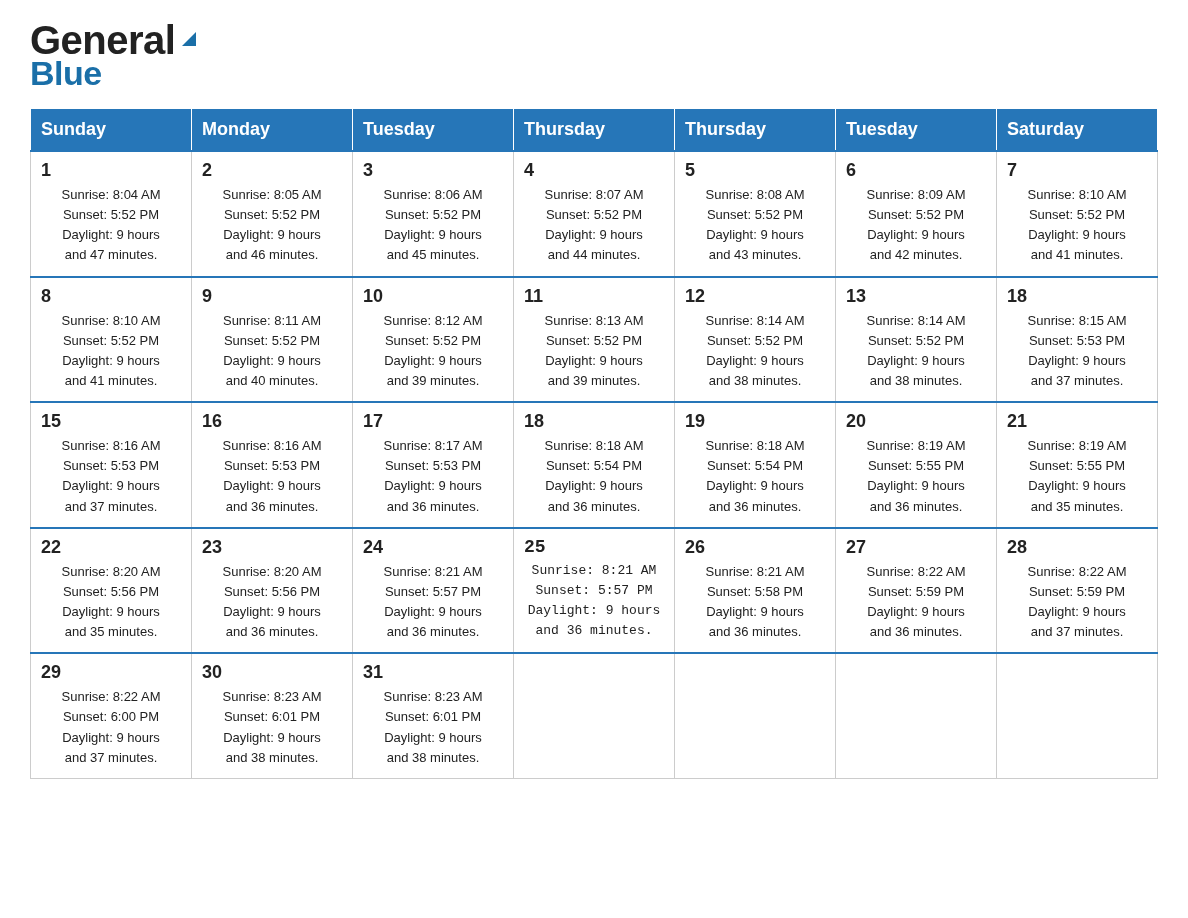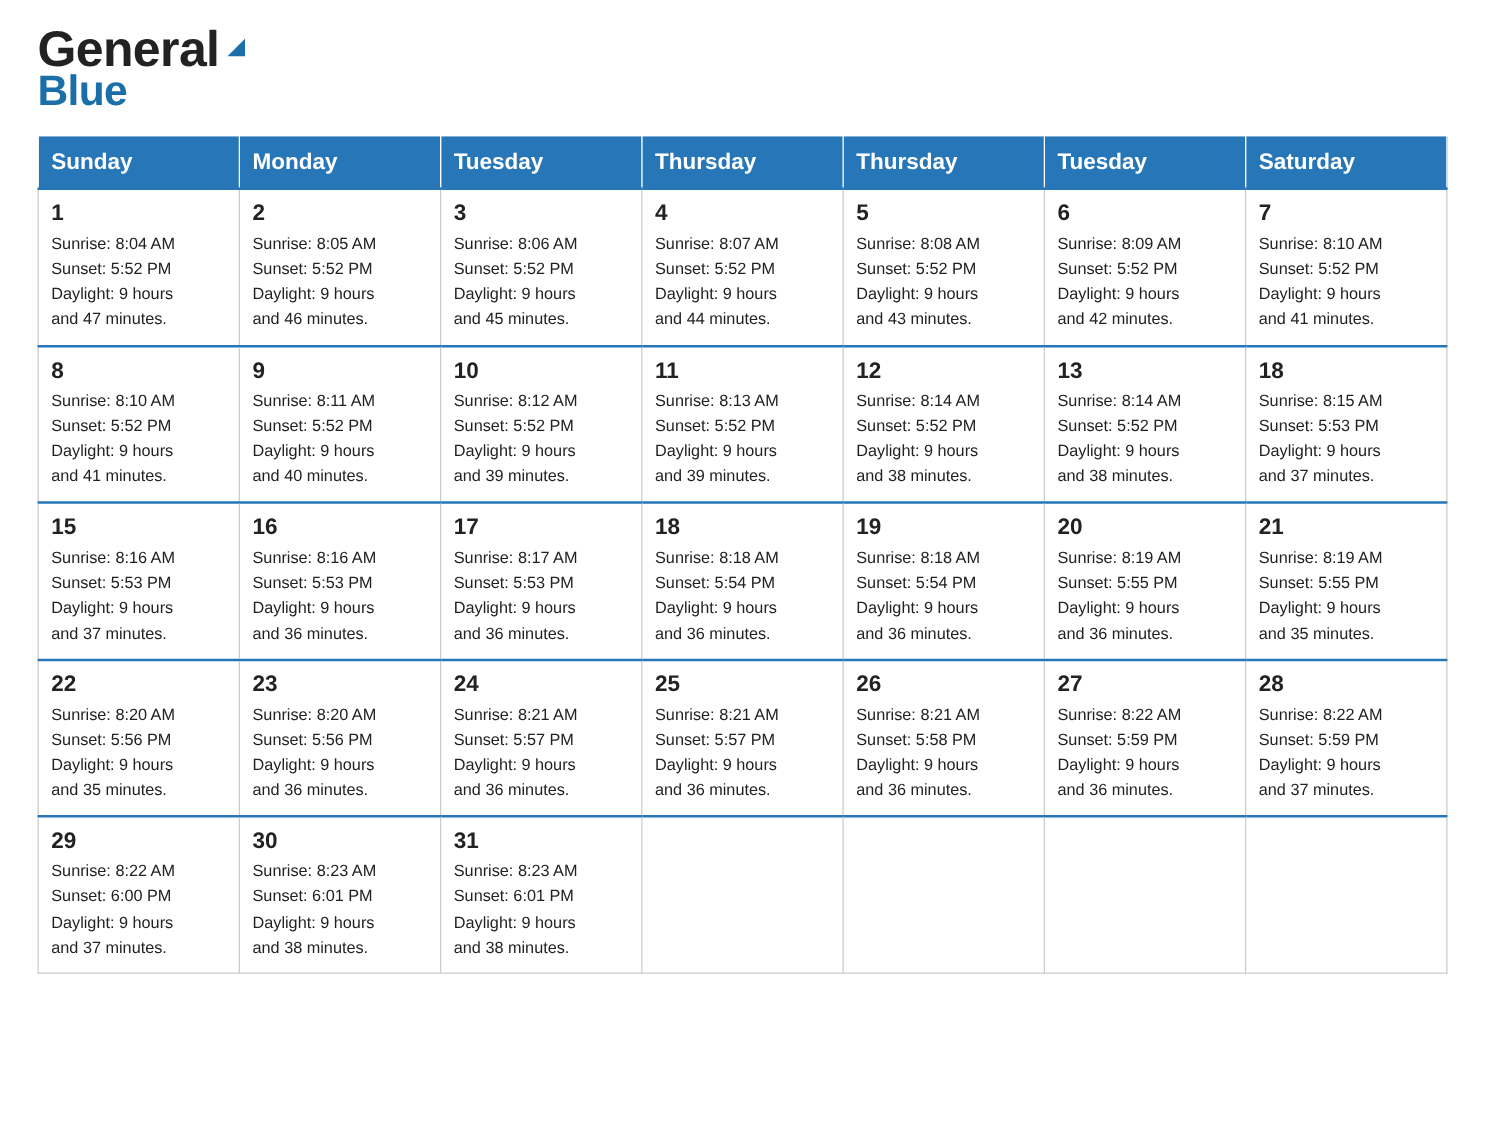--- a/index.html
+++ b/index.html
@@ -65,20 +65,21 @@
     tbody tr td .day-num {
       font-size: 18px;
       font-weight: bold;
       display: block;
       margin-bottom: 4px;
     }
     tbody tr td .day-info {
       font-size: 13px;
       color: #222;
       line-height: 1.55;
+      text-align: center;
     }
     tbody tr:nth-child(odd) td {
       background: #fff;
     }
     tbody tr:nth-child(even) td {
       background: #fff;
     }
     tbody tr td.empty {
       background: #fff;
     }
@@ -213,21 +214,21 @@
           <div class="day-info">Sunrise: 8:20 AM<br>Sunset: 5:56 PM<br>Daylight: 9 hours<br>and 35 minutes.</div>
         </td>
         <td style="border-top: 2px solid rgb(38, 118, 184);">
           <span class="day-num">23</span>
           <div class="day-info">Sunrise: 8:20 AM<br>Sunset: 5:56 PM<br>Daylight: 9 hours<br>and 36 minutes.</div>
         </td>
         <td style="border-top: 2px solid rgb(38, 118, 184);">
           <span class="day-num">24</span>
           <div class="day-info">Sunrise: 8:21 AM<br>Sunset: 5:57 PM<br>Daylight: 9 hours<br>and 36 minutes.</div>
         </td>
-        <td style="border-top: 2px solid rgb(38, 118, 184);">
+        <td style="border-top: 2px solid rgb(38, 118, 184); font-family: Liberation Mono, monospace;">
           <span class="day-num">25</span>
           <div class="day-info">Sunrise: 8:21 AM<br>Sunset: 5:57 PM<br>Daylight: 9 hours<br>and 36 minutes.</div>
         </td>
         <td style="border-top: 2px solid rgb(38, 118, 184);">
           <span class="day-num">26</span>
           <div class="day-info">Sunrise: 8:21 AM<br>Sunset: 5:58 PM<br>Daylight: 9 hours<br>and 36 minutes.</div>
         </td>
         <td style="border-top: 2px solid rgb(38, 118, 184);">
           <span class="day-num">27</span>
           <div class="day-info">Sunrise: 8:22 AM<br>Sunset: 5:59 PM<br>Daylight: 9 hours<br>and 36 minutes.</div>

